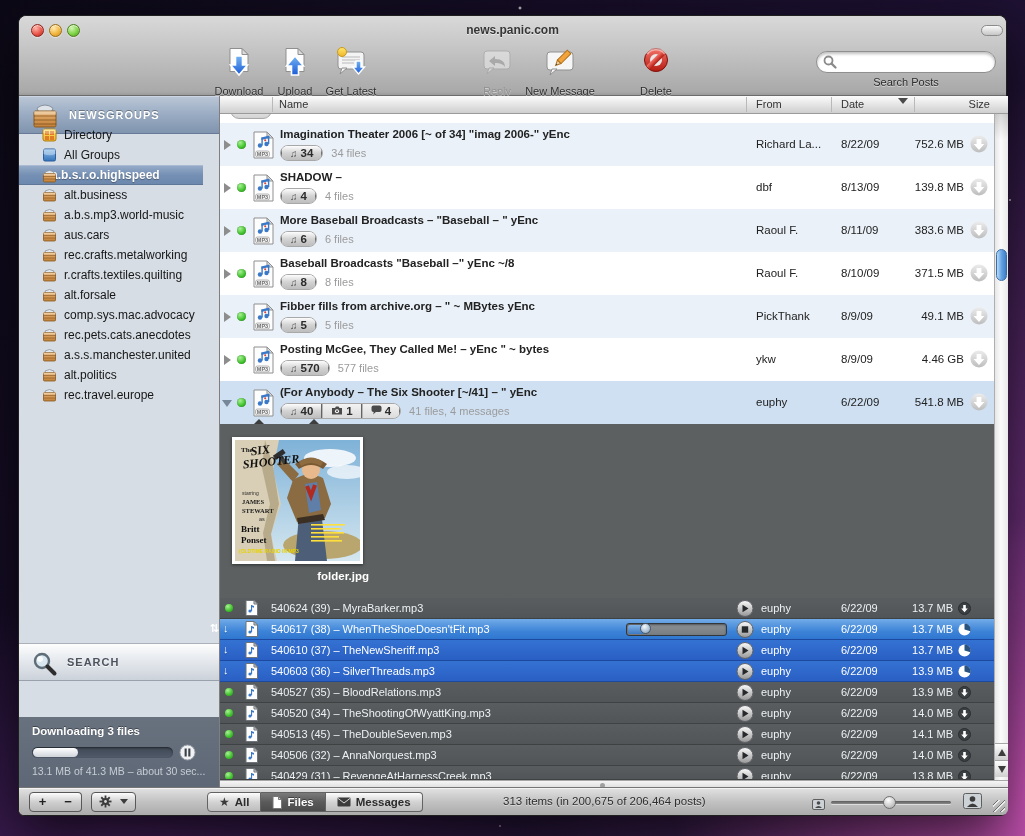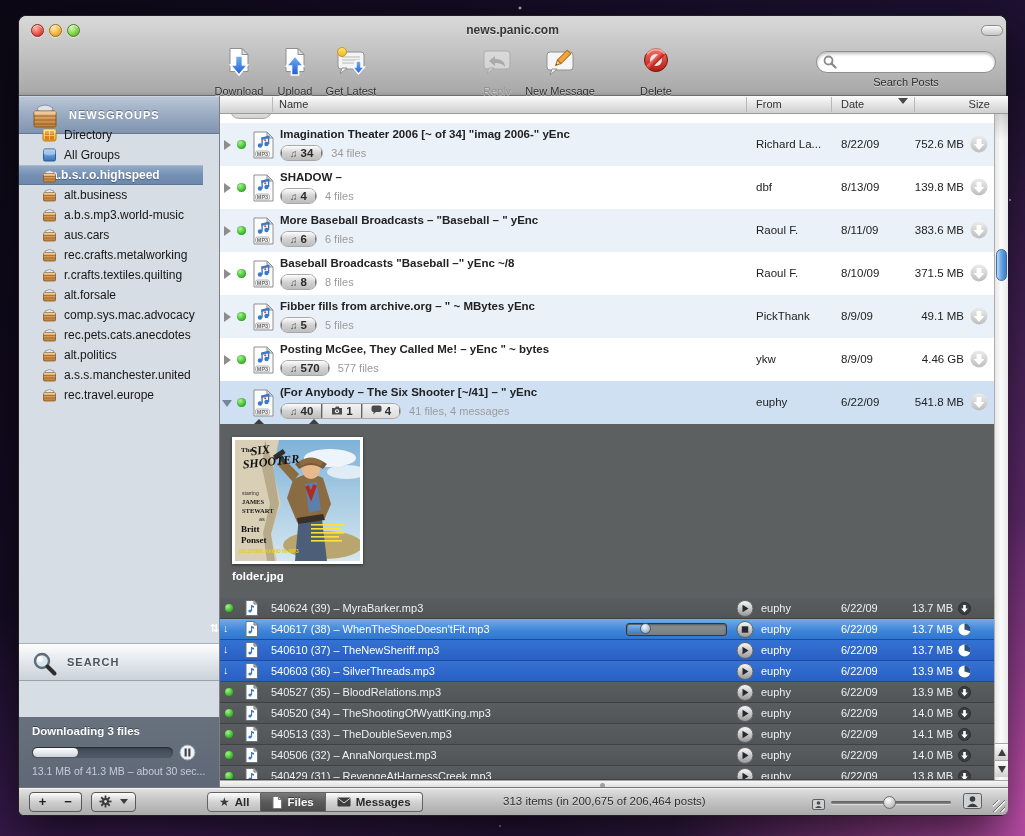--- a/index.html
+++ b/index.html
@@ -95,21 +95,21 @@
   .t-files{margin-left:8px;font-size:11px;color:#9b9b9b;}
   .c-from{position:absolute;left:536px;top:15px;width:80px;white-space:nowrap;overflow:hidden;}
   .c-date{position:absolute;left:621px;top:15px;}
   .c-size{position:absolute;right:44px;top:15px;text-align:right;}
   .dlbtn{position:absolute;right:20px;top:12px;}
   .bpointer{position:absolute;width:0;height:0;border-left:5px solid transparent;border-right:5px solid transparent;border-bottom:5px solid #3e3e3e;top:-5px;}
   
   .xpanel{position:relative;height:174px;background:#5c6060;}
   .poster{position:absolute;left:12px;top:13px;width:131px;height:127px;background:#fff;padding:3px;box-shadow:0 1px 3px rgba(0,0,0,.5);}
   .poster svg{display:block;}
-  .xcaption{position:absolute;left:12px;top:146px;width:137px;text-align:left;font-size:11.5px;font-weight:bold;color:#fff;}
+  .xcaption{position:absolute;left:12px;top:146px;width:137px;text-align:right;font-size:11.5px;font-weight:bold;color:#fff;}
   
   .mrow{position:relative;height:21px;background:linear-gradient(#595d5f,#525557);border-bottom:1px solid #3f4243;font-size:11px;color:#eef1f3;}
   .mrow.msel{background:linear-gradient(#3472d2,#2a5fc4);border-bottom:1px solid #1d4globals;border-bottom:1px solid #1d49a0;color:#fff;}
   .mrow.playing{background:linear-gradient(#72abe8,#3d84d8 60%,#2f76d0);}
   .mrow.partial{height:14px;overflow:hidden;}
   .mgdot{position:absolute;left:5px;top:6px;width:8px;height:8px;border-radius:50%;background:radial-gradient(circle at 35% 30%,#a8f293,#3dc02a 60%,#23941a);}
   .mq{position:absolute;left:3px;top:3px;color:#fff;font-size:11px;font-weight:bold;text-shadow:0 1px 1px rgba(0,0,0,.3);}
   .mq2{position:absolute;left:-10px;top:3px;color:#fff;font-size:11px;font-weight:bold;}
   .mdoc{position:absolute;left:25px;top:2px;}
   .mname{position:absolute;left:51px;top:4px;white-space:nowrap;}
@@ -371,28 +371,28 @@
                 <line x1="1.5" y1="7.5" x2="13.5" y2="7.5" stroke="rgba(90,50,10,.5)" stroke-width=".8"></line>
                 <line x1="1.5" y1="10" x2="13.5" y2="10" stroke="rgba(90,50,10,.5)" stroke-width=".8"></line>
                 <rect x="1.5" y="4.5" width="12" height="2" fill="rgba(255,255,255,.35)"></rect>
               </svg></span><span>rec.pets.cats.anecdotes</span></div>
           <div class="sb-item"><span class="iic"><svg width="15" height="14" viewBox="0 0 15 14">
                 <path d="M3 3 q4.5 -3 9 0 l-1 2.5 h-7z" fill="#e4e9ee" stroke="#8a929c" stroke-width=".8"></path>
                 <rect x="1.5" y="4.5" width="12" height="8.5" rx="1" fill="url(#gCrate)" stroke="#8a5a20" stroke-width=".8"></rect>
                 <line x1="1.5" y1="7.5" x2="13.5" y2="7.5" stroke="rgba(90,50,10,.5)" stroke-width=".8"></line>
                 <line x1="1.5" y1="10" x2="13.5" y2="10" stroke="rgba(90,50,10,.5)" stroke-width=".8"></line>
                 <rect x="1.5" y="4.5" width="12" height="2" fill="rgba(255,255,255,.35)"></rect>
+              </svg></span><span>a.s.s.manchester.united</span></div>
+          <div class="sb-item"><span class="iic"><svg width="15" height="14" viewBox="0 0 15 14">
+                <path d="M3 3 q4.5 -3 9 0 l-1 2.5 h-7z" fill="#e4e9ee" stroke="#8a929c" stroke-width=".8"></path>
+                <rect x="1.5" y="4.5" width="12" height="8.5" rx="1" fill="url(#gCrate)" stroke="#8a5a20" stroke-width=".8"></rect>
+                <line x1="1.5" y1="7.5" x2="13.5" y2="7.5" stroke="rgba(90,50,10,.5)" stroke-width=".8"></line>
+                <line x1="1.5" y1="10" x2="13.5" y2="10" stroke="rgba(90,50,10,.5)" stroke-width=".8"></line>
+                <rect x="1.5" y="4.5" width="12" height="2" fill="rgba(255,255,255,.35)"></rect>
               </svg></span><span>alt.politics</span></div>
-          <div class="sb-item"><span class="iic"><svg width="15" height="14" viewBox="0 0 15 14">
-                <path d="M3 3 q4.5 -3 9 0 l-1 2.5 h-7z" fill="#e4e9ee" stroke="#8a929c" stroke-width=".8"></path>
-                <rect x="1.5" y="4.5" width="12" height="8.5" rx="1" fill="url(#gCrate)" stroke="#8a5a20" stroke-width=".8"></rect>
-                <line x1="1.5" y1="7.5" x2="13.5" y2="7.5" stroke="rgba(90,50,10,.5)" stroke-width=".8"></line>
-                <line x1="1.5" y1="10" x2="13.5" y2="10" stroke="rgba(90,50,10,.5)" stroke-width=".8"></line>
-                <rect x="1.5" y="4.5" width="12" height="2" fill="rgba(255,255,255,.35)"></rect>
-              </svg></span><span>a.s.s.manchester.united</span></div>
           <div class="sb-item"><span class="iic"><svg width="15" height="14" viewBox="0 0 15 14">
                 <path d="M3 3 q4.5 -3 9 0 l-1 2.5 h-7z" fill="#e4e9ee" stroke="#8a929c" stroke-width=".8"></path>
                 <rect x="1.5" y="4.5" width="12" height="8.5" rx="1" fill="url(#gCrate)" stroke="#8a5a20" stroke-width=".8"></rect>
                 <line x1="1.5" y1="7.5" x2="13.5" y2="7.5" stroke="rgba(90,50,10,.5)" stroke-width=".8"></line>
                 <line x1="1.5" y1="10" x2="13.5" y2="10" stroke="rgba(90,50,10,.5)" stroke-width=".8"></line>
                 <rect x="1.5" y="4.5" width="12" height="2" fill="rgba(255,255,255,.35)"></rect>
               </svg></span><span>rec.travel.europe</span></div>
         </div>
 
       <div class="sb-head lite sb-search">
@@ -905,21 +905,21 @@
             <span class="mgdot"></span>
             <span class="mdoc"><svg width="13" height="16" viewBox="0 0 13 16">
                 <path d="M1 .5 h8 l3.5 3.5 v11.5 h-11.5z" fill="#fdfdfd" stroke="#6f747a"></path>
                 <path d="M9 .5 l3.5 3.5 h-3.5z" fill="#d5d5d5" stroke="#6f747a"></path>
                 <g fill="#3a79c8">
                   <circle cx="5" cy="11" r="1.6"></circle>
                   <rect x="6" y="5" width="1.1" height="6"></rect>
                   <path d="M6 5 l3 1 v1.8 l-3 -1z"></path>
                 </g>
               </svg></span>
-            <span class="mname">540513 (33) – TheDoubleSeven.mp3</span>
+            <span class="mname">540513 (45) – TheDoubleSeven.mp3</span>
             <span class="mplay"><svg width="18" height="17" viewBox="0 0 18 17">
                 <circle cx="9" cy="8.5" r="8" fill="url(#gBtn)" stroke="#5e6166"></circle>
                 <path d="M6.5 4.8 l6 3.7 -6 3.7z" fill="#26292c"></path>
               </svg></span>
             <span class="mfrom">euphy</span>
             <span class="mdate">6/22/09</span>
             <span class="msize">14.1 MB</span>
             <span class="mstat"><svg width="13" height="13" viewBox="0 0 13 13">
                 <circle cx="6.5" cy="6.5" r="6" fill="#3b3f42" stroke="#2c2f31"></circle>
                 <path d="M5.2 3 h2.6 v3.4 h2 l-3.3 3.8 -3.3 -3.8 h2z" fill="#fff"></path>

